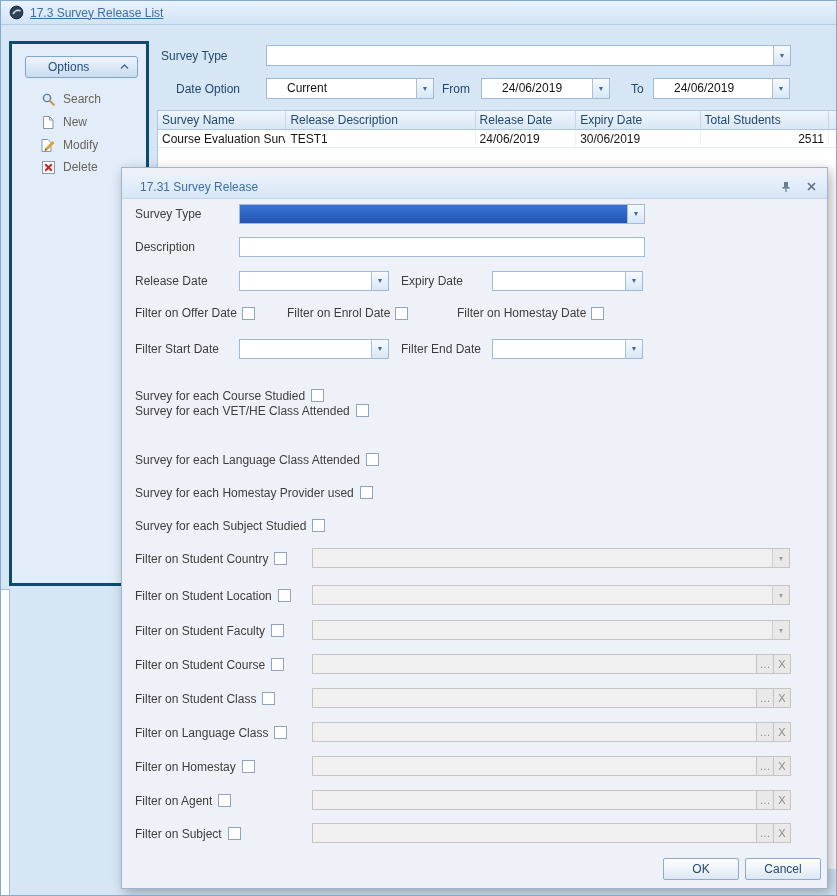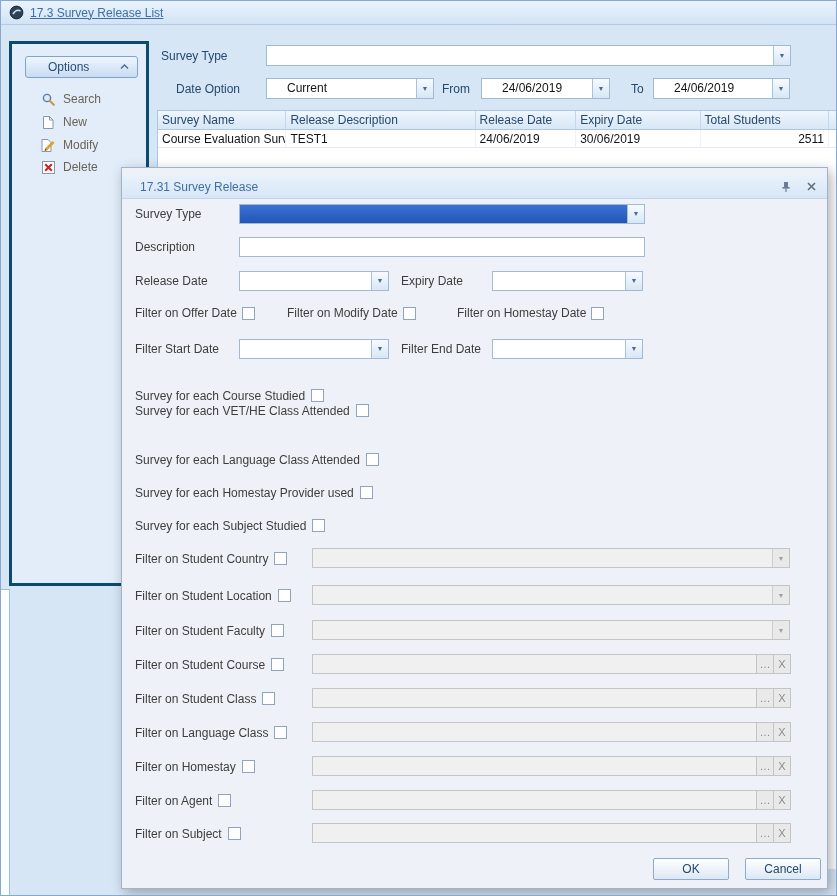--- a/index.html
+++ b/index.html
@@ -79,21 +79,21 @@
   .combo.dlg { height:20px; }
   .at { position:absolute; top:0; }
   .picker { position:absolute; left:177px; top:0; display:flex; }
   .pfield { width:445px; height:20px; background:#f0f0f0; border:1px solid #c4c4c4; }
   .pbtn { width:17px; height:20px; background:#e9e9e9; border:1px solid #c4c4c4;
     border-left:none; display:flex; align-items:center; justify-content:center;
     color:#8b8b8b; font-size:11px; cursor:default; }
   .dlg-buttons { position:absolute; top:690px; right:6px; display:flex; gap:6px; }
   .btn { width:76px; height:22px; background:linear-gradient(#ffffff,#dce8f5);
     border:1px solid #8fabcb; border-radius:2px; color:#23496f; font-size:12px;
-    font-family:"Liberation Sans", sans-serif; cursor:default;margin-left:10px; }
+    font-family:"Liberation Sans", sans-serif; cursor:default; }
 </style>
 </head>
 <body>
 
 <div class="stage">
 
   <div class="titlebar">
     <span class="opt-icon">
       <svg width="15" height="15" viewBox="0 0 15 15">
         <circle cx="7.5" cy="7.5" r="6.4" fill="#2e4257" stroke="#1c2b3b"></circle>
@@ -241,21 +241,21 @@
         <div class="combo-btn">▼</div>
       </div>
     </div>
 
     <div class="drow" style="left:0; right:0; top:136px">
       <span class="cbgroup" style="left:13px">
         <span>Filter on Offer Date</span>
         <span class="checkbox"></span>
       </span>
       <span class="cbgroup" style="left:165px">
-        <span>Filter on Modify Date</span>
+        <span>Filter on Enrol Date</span>
         <span class="checkbox"></span>
       </span>
       <span class="cbgroup" style="left:335px">
         <span>Filter on Homestay Date</span>
         <span class="checkbox"></span>
       </span>
     </div>
 
     <div class="drow" style="top:170px">
       <span class="dlabel">Filter Start Date</span>

